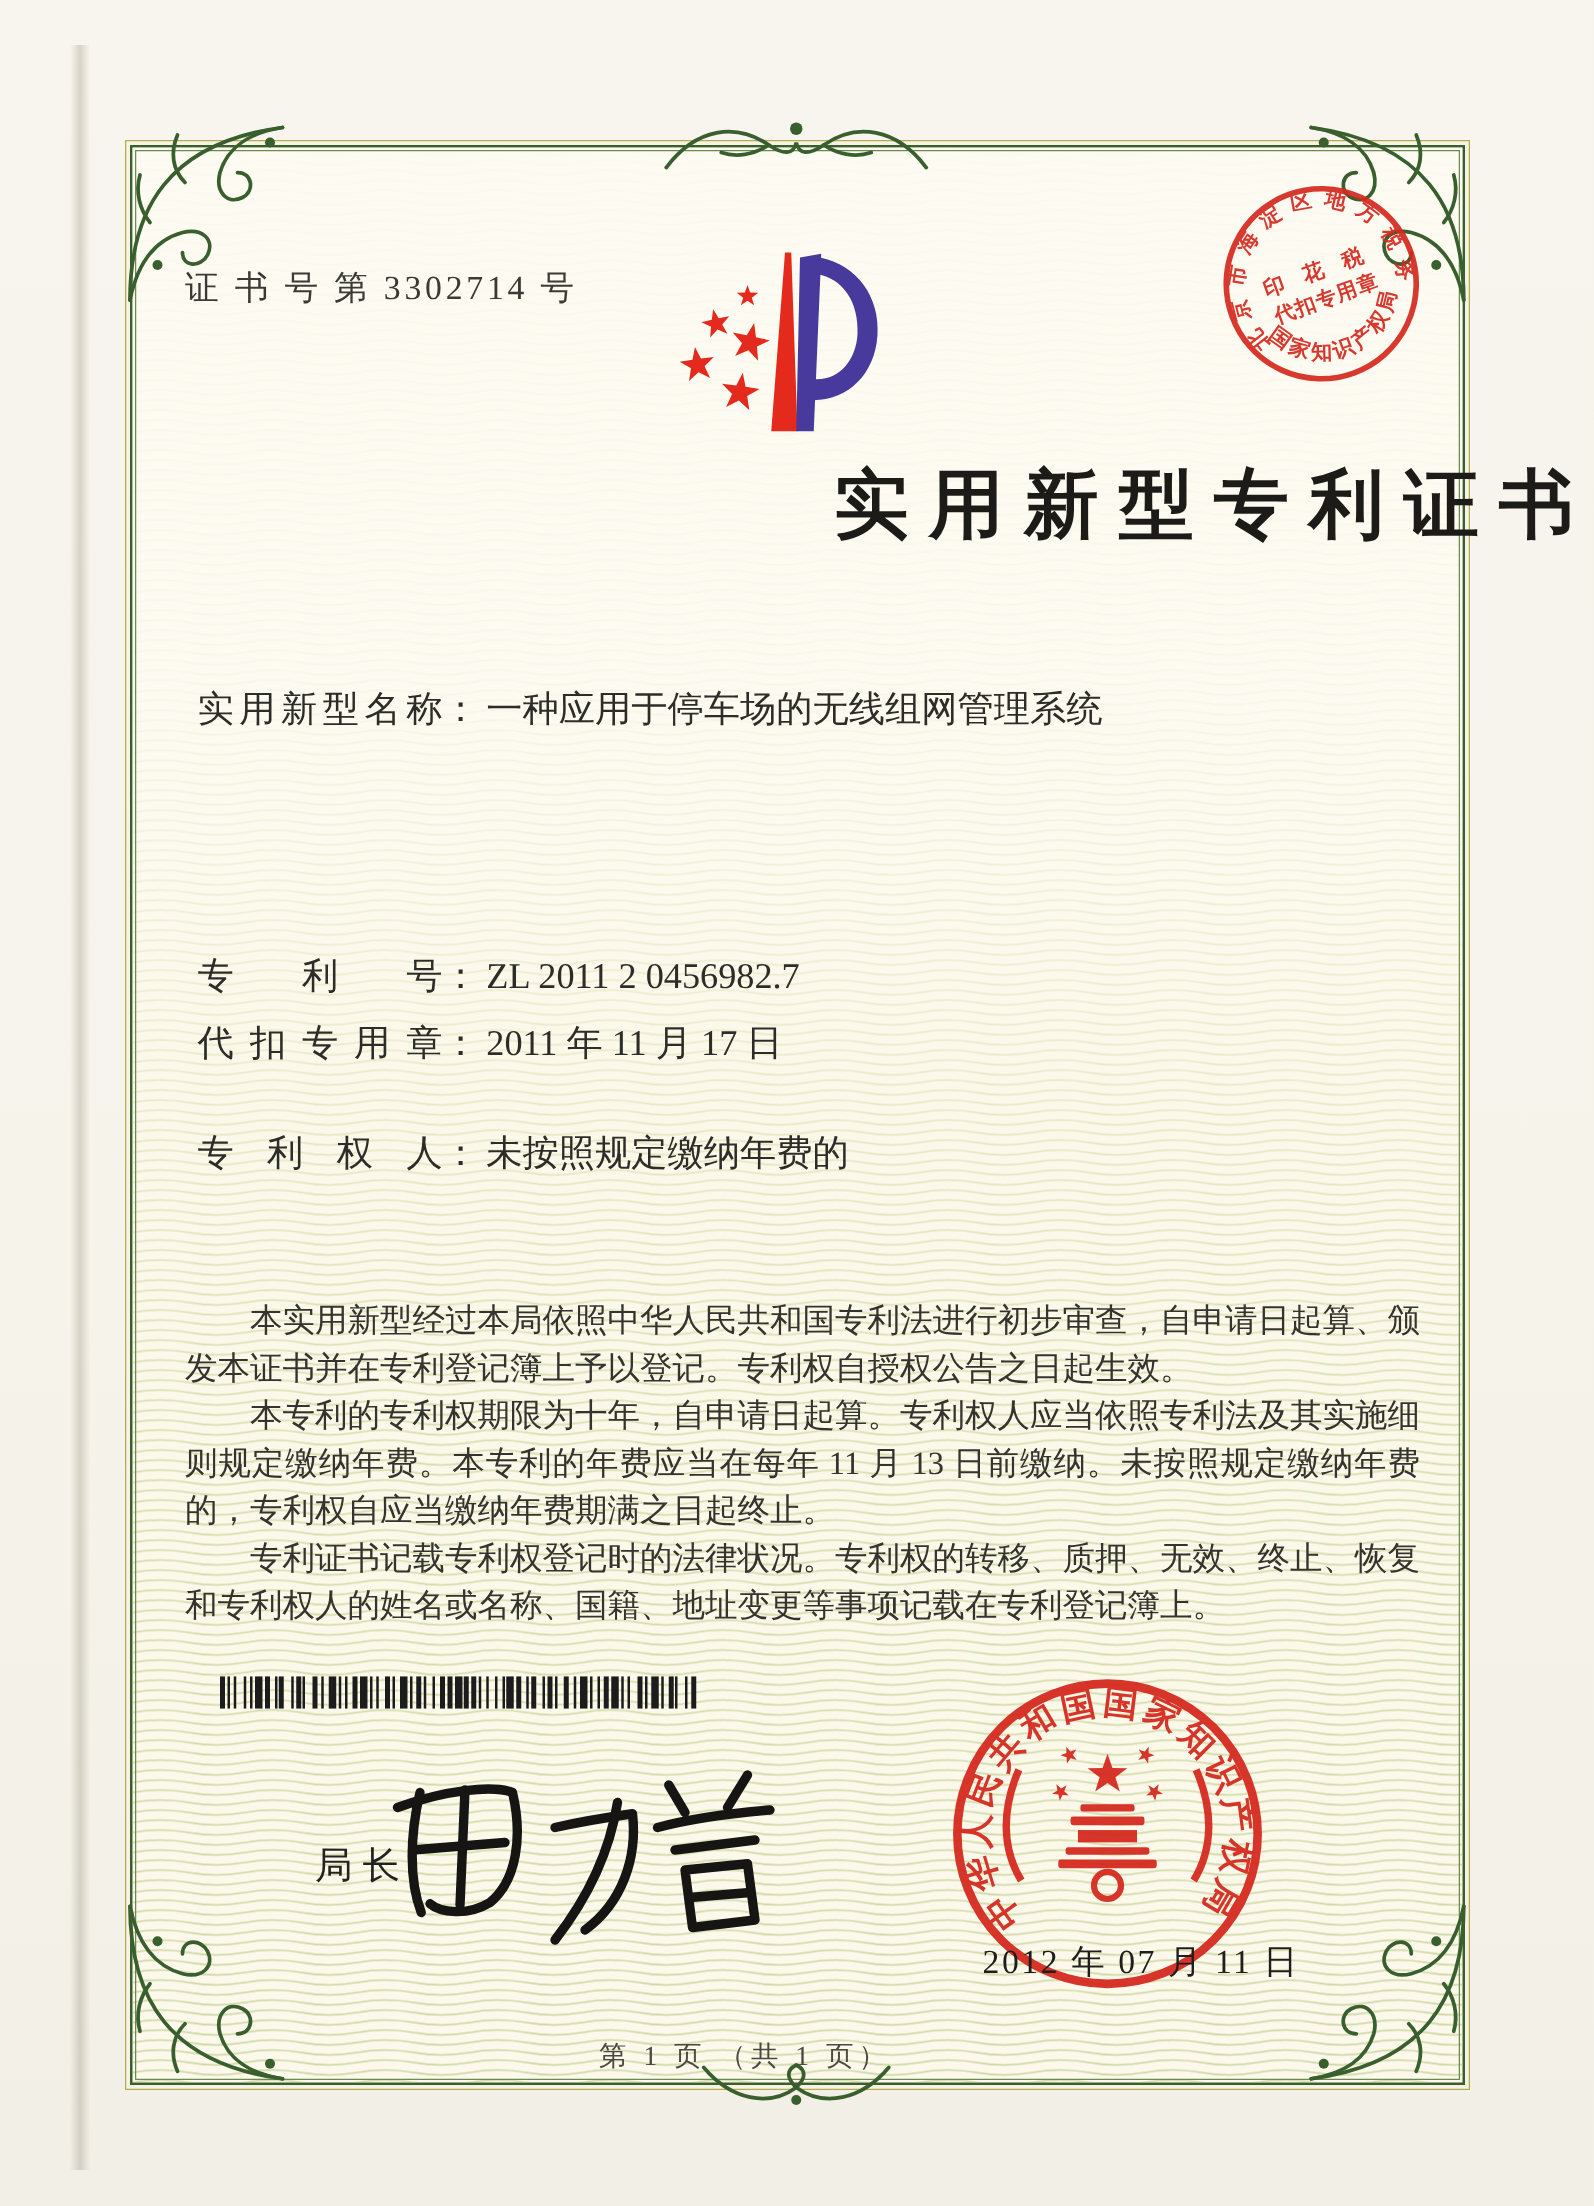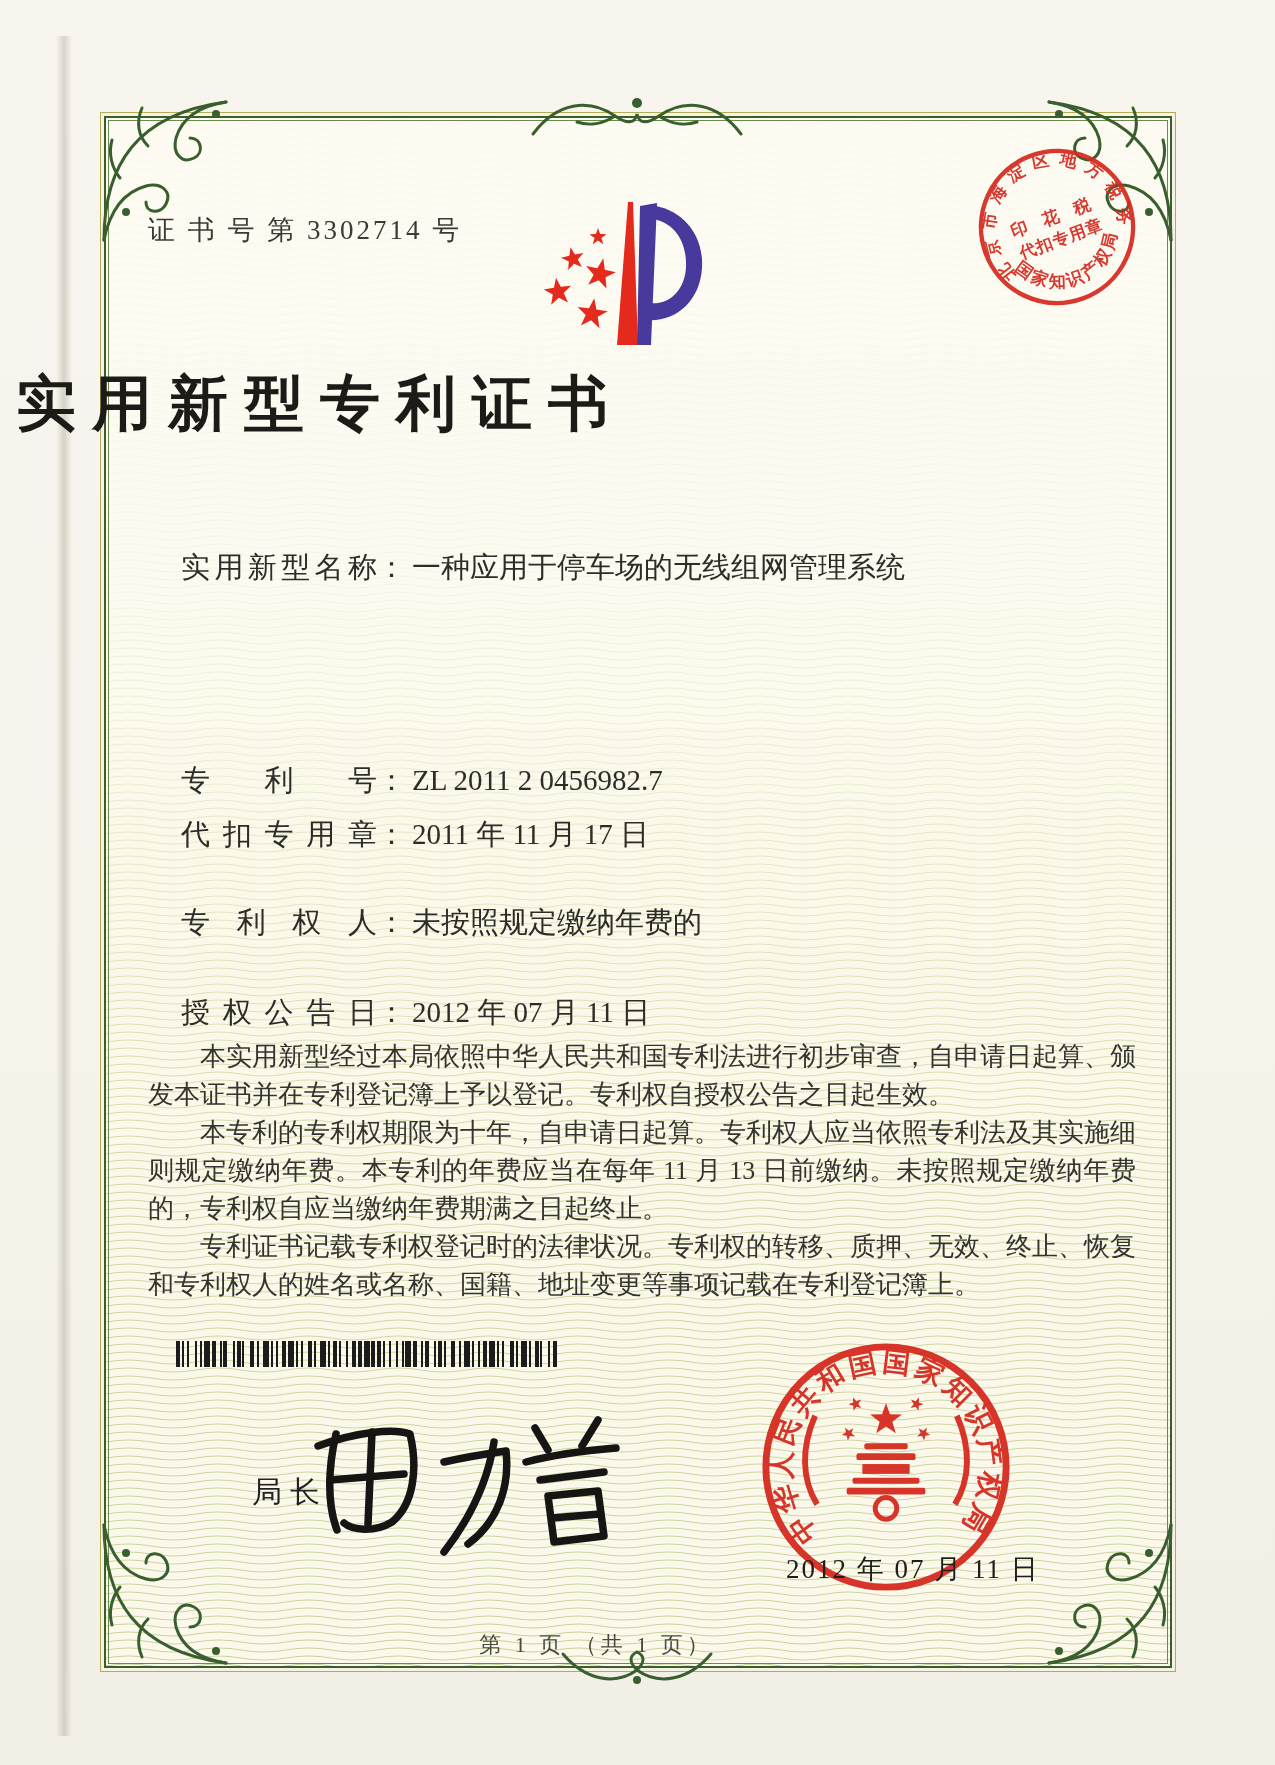--- a/index.html
+++ b/index.html
@@ -21,24 +21,24 @@
        background:linear-gradient(180deg,rgba(253,251,242,0.96) 0%,rgba(253,251,242,0.85) 28%,
        rgba(251,248,232,0.55) 48%,rgba(247,246,222,0.18) 68%,rgba(243,245,214,0) 100%);}
   .c-green{color:var(--border-green);}
   .c-sealred{color:var(--seal-red);}
   .c-logored{color:var(--logo-red);}
   .c-logopurple{color:var(--logo-purple);}
   .ornament{position:absolute;pointer-events:none;}
   .cert-number{position:absolute;left:148px;top:212px;font-size:27px;letter-spacing:3px;color:#3c3a36;}
   .logo{position:absolute;left:480px;top:182px;}
   .tax-stamp{position:absolute;left:972px;top:142px;transform:rotate(-20deg);opacity:0.92;}
-  .title{position:absolute;left:0;right:0;top:364px;text-align:left;font-size:60px;font-weight:bold;
+  .title{position:absolute;left:0;right:0;top:364px;text-align:right;font-size:60px;font-weight:bold;
        letter-spacing:16px;text-indent:16px;color:#1d1b18;}
   .field-row{position:absolute;left:158px;font-size:29px;color:var(--ink);white-space:nowrap;}
-  .field-label{display:inline-block;width:196px;text-align:justify;text-align-last:justify;vertical-align:top;margin-left:23px;}
+  .field-label{display:inline-block;width:196px;text-align:justify;text-align-last:justify;vertical-align:top;}
   .field-colon{display:inline-block;margin-right:6px;}
   .paras{position:absolute;left:148px;top:1038px;width:988px;font-size:26px;line-height:38px;
        text-align:justify;color:#35332e;}
   .paras p{margin:0;text-indent:2em;}
   .barcode{position:absolute;left:176px;top:1341px;width:382px;height:26px;display:flex;overflow:hidden;}
   .barcode i{display:block;height:100%;background:#1c1c1c;flex:none;}
   .barcode i.sp{background:transparent;}
   .sig-title{position:absolute;left:252px;top:1472px;font-size:30px;letter-spacing:8px;color:#232220;}
   .sig-svg{position:absolute;left:292px;top:1406px;}
   .hidden-label{position:absolute;width:1px;height:1px;overflow:hidden;clip-path:inset(50%);font-size:1px;color:transparent;}
@@ -177,23 +177,20 @@
   </div>
   <div class="field-row" style="top:761px">
     <span class="field-label">专利号</span><span class="field-colon">：</span><span>ZL 2011 2 0456982.7</span>
   </div>
   <div class="field-row" style="top:815px">
     <span class="field-label">代扣专用章</span><span class="field-colon">：</span><span>2011 年 11 月 17 日</span>
   </div>
   <div class="field-row" style="top:903px">
     <span class="field-label">专利权人</span><span class="field-colon">：</span><span>未按照规定缴纳年费的</span>
   </div>
-  <div class="field-row" style="top:993px">
-    <span class="field-label">授权公告日</span><span class="field-colon">：</span><span>2012 年 07 月 11 日</span>
-  </div>
 
   <div class="paras">
     <p>本实用新型经过本局依照中华人民共和国专利法进行初步审查，自申请日起算、颁发本证书并在专利登记簿上予以登记。专利权自授权公告之日起生效。</p>
     <p>本专利的专利权期限为十年，自申请日起算。专利权人应当依照专利法及其实施细则规定缴纳年费。本专利的年费应当在每年 11 月 13 日前缴纳。未按照规定缴纳年费的，专利权自应当缴纳年费期满之日起终止。</p>
     <p>专利证书记载专利权登记时的法律状况。专利权的转移、质押、无效、终止、恢复和专利权人的姓名或名称、国籍、地址变更等事项记载在专利登记簿上。</p>
   </div>
 
   <div class="barcode">
       <i class="" style="width:4.0px"></i>
       <i class="sp" style="width:1.8px"></i>

